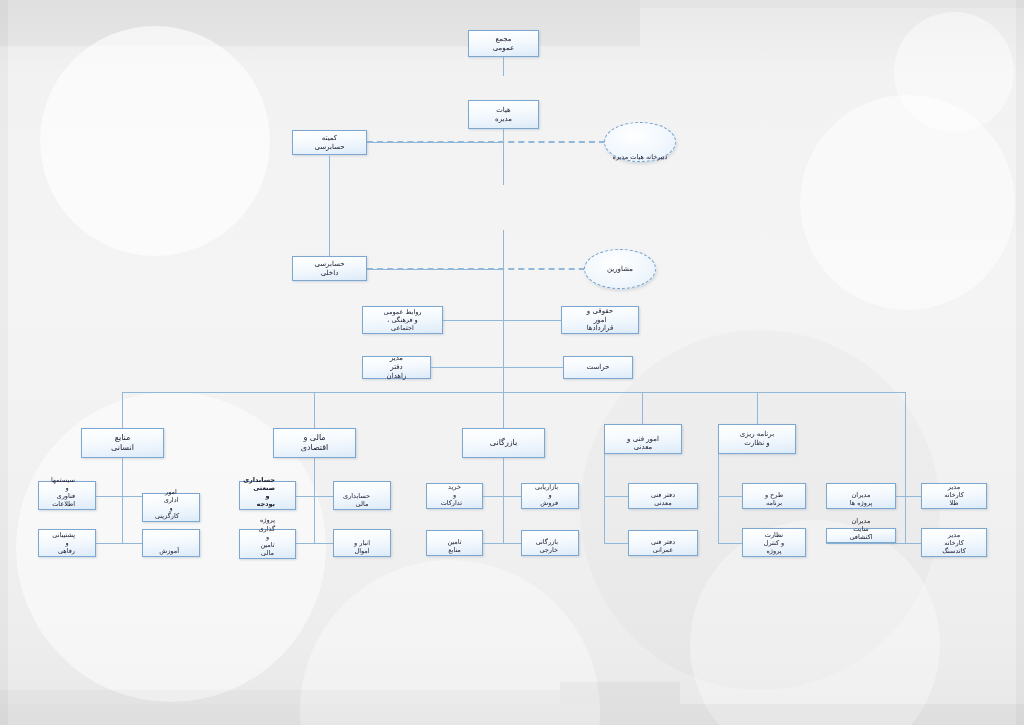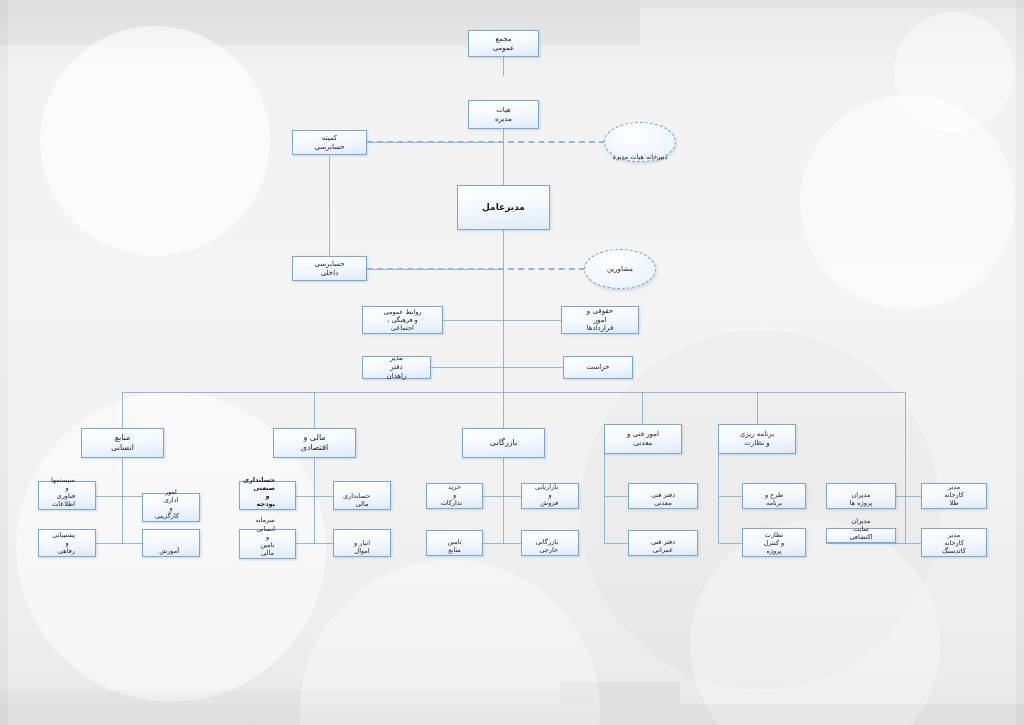--- a/index.html
+++ b/index.html
@@ -148,23 +148,20 @@
     </div>
 
     <div class="node f7" style="left:292px;top:130px;width:75px;height:25px;">
       <span>کمیته حسابرسی</span>
     </div>
 
     <div class="ellipse f65" style="left:604px;top:122px;width:72px;height:40px;">
       <span>دبیرخانه هیات مدیره</span>
     </div>
 
-    <div class="node f9" style="left:457px;top:185px;width:93px;height:45px;">
-      <span>مدیرعامل</span>
-    </div>
 
     <div class="node f7" style="left:292px;top:256px;width:75px;height:25px;">
       <span>حسابرسی داخلی</span>
     </div>
 
     <div class="ellipse f7" style="left:584px;top:249px;width:72px;height:40px;">
       <span>مشاورین</span>
     </div>
 
     <div class="node f65" style="left:362px;top:306px;width:81px;height:28px;">
@@ -185,21 +182,21 @@
 
     <div class="node f8" style="left:81px;top:428px;width:83px;height:30px;">
       <span>منابع انسانی</span>
     </div>
     <div class="node f8" style="left:273px;top:428px;width:83px;height:30px;">
       <span>مالی و اقتصادی</span>
     </div>
     <div class="node f8" style="left:462px;top:428px;width:83px;height:30px;">
       <span>بازرگانی</span>
     </div>
-    <div class="node f7" style="left:604px;top:424px;width:78px;height:30px;">
+    <div class="node f7" style="left:604px;top:424px;width:78px;height:30px;align-items:flex-end;">
       <span>امور فنی و  معدنی</span>
     </div>
     <div class="node f7" style="left:718px;top:424px;width:78px;height:30px;">
       <span>برنامه ریزی و نظارت</span>
     </div>
 
     <div class="node f65" style="left:38px;top:481px;width:58px;height:29px;">
       <span>سیستمها و فناوری اطلاعات</span>
     </div>
     <div class="node f65" style="left:142px;top:481px;width:58px;height:29px;margin-top:12px;">
@@ -212,21 +209,21 @@
       <span>آموزش</span>
     </div>
 
     <div class="node f65" style="left:239px;top:481px;width:57px;height:29px;font-weight:bold;">
       <span>حسابداری صنعتی و بودجه</span>
     </div>
     <div class="node f65" style="left:333px;top:481px;width:58px;height:29px;">
       <span>حسابداری مالی</span>
     </div>
     <div class="node f65" style="left:239px;top:529px;width:57px;height:30px;">
-      <span>سرمایه انسانی و تامین مالی</span>
+      <span>پروژه گذاری و تامین مالی</span>
     </div>
     <div class="node f65" style="left:333px;top:529px;width:58px;height:28px;">
       <span>انبار و اموال</span>
     </div>
 
     <div class="node f65" style="left:426px;top:483px;width:57px;height:26px;">
       <span>خرید و تدارکات</span>
     </div>
     <div class="node f65" style="left:521px;top:483px;width:58px;height:26px;">
       <span>بازاریابی و فروش</span>

